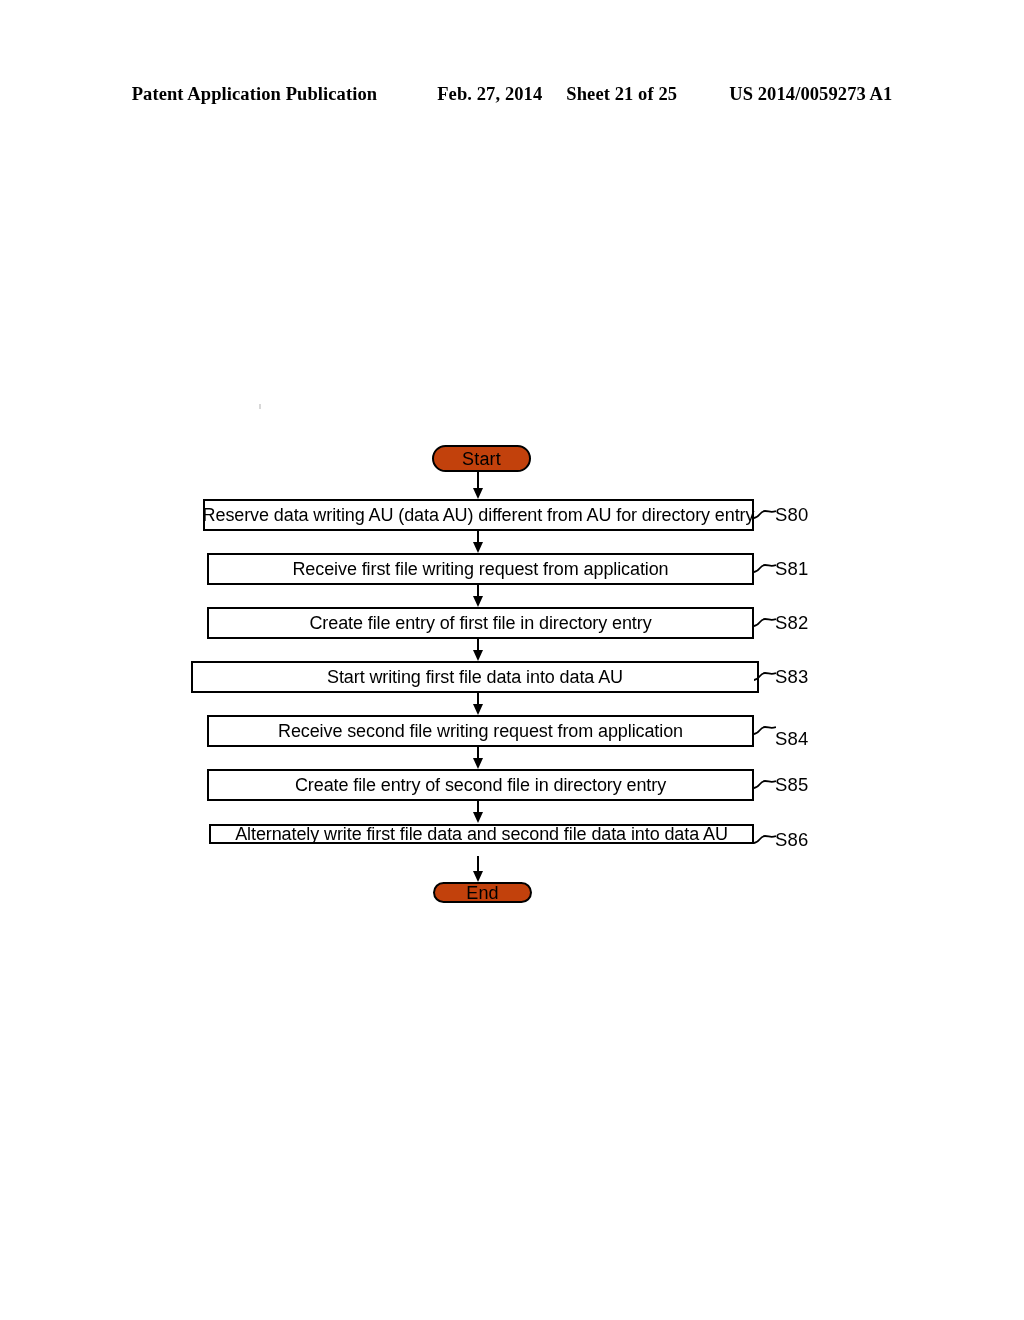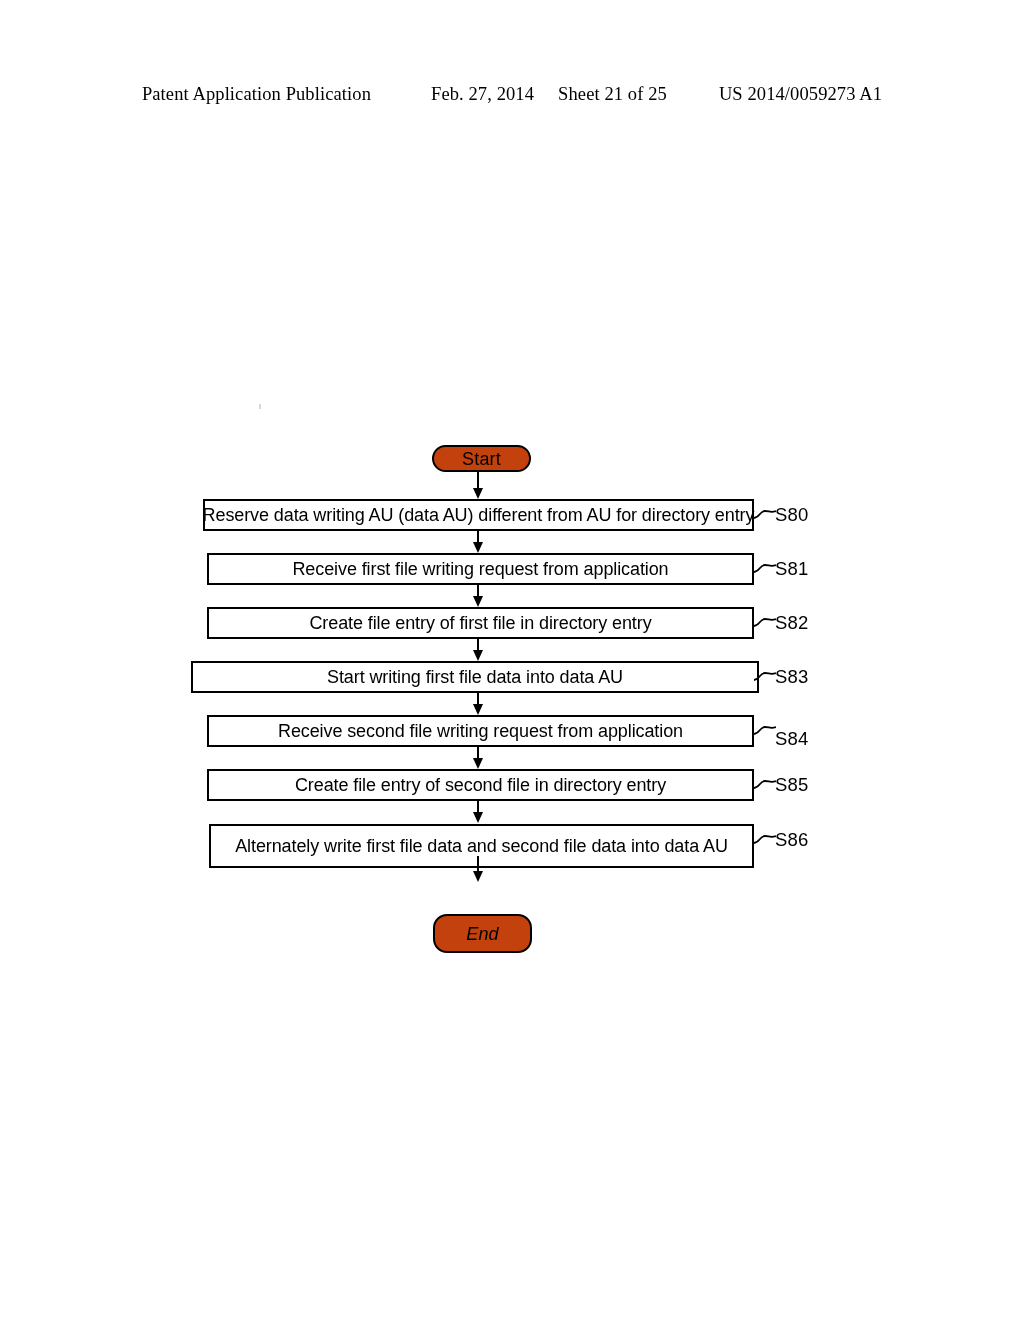--- a/index.html
+++ b/index.html
@@ -20,21 +20,21 @@
   .page-header {
     position: absolute;
     left: 0;
     top: 84px;
     width: 1024px;
     height: 26px;
     display: flex;
     align-items: baseline;
     justify-content: center;
     font-family: "Liberation Serif", "DejaVu Serif", serif;
-    font-weight: normal;
+    font-weight: bold;
     font-size: 18.5px;
     letter-spacing: 0.1px;
     white-space: nowrap;
   }
   .hdr-pub   { margin-right: 60px; }
   .hdr-date  { margin-right: 24px; }
   .hdr-sheet { margin-right: 52px; }
   .hdr-num   { }
 
   
@@ -202,29 +202,29 @@
     <span>Create file entry of second file in directory entry</span>
   </div>
   <svg class="leader" style="left:754px; top:778px;" viewBox="0 0 22 14">
     <path d="M0 10 C5 10, 6 3, 11 3 C15 3, 17 5, 22 3" stroke="#000" stroke-width="1.8" fill="none"></path>
   </svg>
   <div class="step-label" style="left:775px; top:776px;">S85</div>
 
   <div class="conn" style="left:477px; top:801px; height:12px;"></div>
   <div class="arrowhead" style="left:473px; top:812px;"></div>
 
-  <div class="proc" style="left:209px; top:824px; width:545px; height:44px;">
+  <div class="proc" style="left:209px; top:824px; width:545px; height:20px;">
     <span>Alternately write first file data and second file data into data AU</span>
   </div>
   <svg class="leader" style="left:754px; top:833px;" viewBox="0 0 22 14">
     <path d="M0 10 C5 10, 6 3, 11 3 C15 3, 17 5, 22 3" stroke="#000" stroke-width="1.8" fill="none"></path>
   </svg>
   <div class="step-label" style="left:775px; top:831px;">S86</div>
 
   <div class="conn" style="left:477px; top:856px; height:16px;"></div>
   <div class="arrowhead" style="left:473px; top:871px;"></div>
 
-  <div class="terminator" style="left:433px; top:914px; width:99px; height:39px;font-style:italic;">
+  <div class="terminator" style="left:433px; top:882px; width:99px; height:21px;">
     <span>End</span>
   </div>
 
 
 </div>
 
 </body></html>

